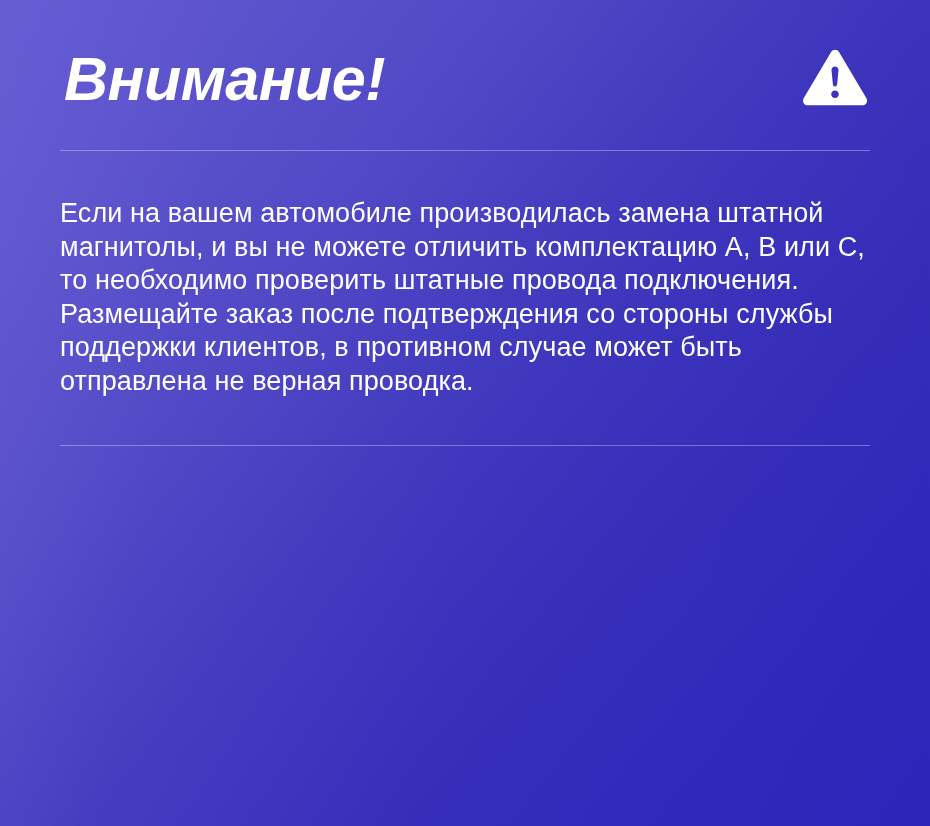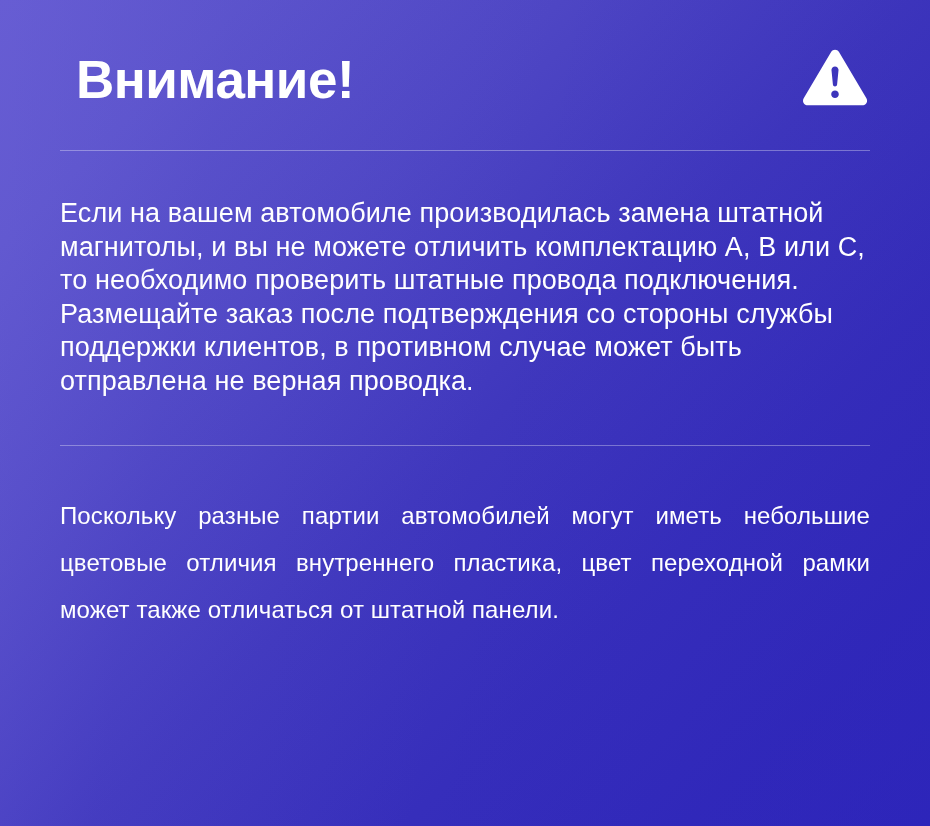--- a/index.html
+++ b/index.html
@@ -58,27 +58,28 @@
   .header {
     display: flex;
     align-items: center;
     justify-content: space-between;
     height: 150px;
     padding-top: 8px;
     box-sizing: border-box;
   }
 
   .title {
-    margin: 16px;
+    margin: 4px;
     color: #ffffff;
-    font-size: 53px;
+    font-size: 61px;
     font-weight: 700;
     letter-spacing: -0.5px;
     line-height: 1;
     white-space: nowrap;
+    font-style: italic;
   }
 
   .warn-icon {
     width: 66px;
     height: 60px;
     flex: 0 0 auto;
     display: block;
     margin-right: 2px;
   }
 
@@ -143,17 +144,16 @@
 
     <hr class="divider">
 
     <div class="block-tight">
       <p>Если на вашем автомобиле производилась замена штатной магнитолы, и вы не можете отличить комплектацию A, B или C, то необходимо проверить штатные провода подключения. Размещайте заказ после подтверждения со стороны службы поддержки клиентов, в противном случае может быть отправлена не верная проводка.</p>
     </div>
 
     <hr class="divider">
 
     <div class="block-loose">
-      <p>Поскольку разные партии автомобилей могут иметь небольшие цветовые отличия внутреннего пластика, цвет переходной рамки может также отличаться от штатной панели.</p>
     </div>
 
   </div>
 </div>
 
 </body></html>

